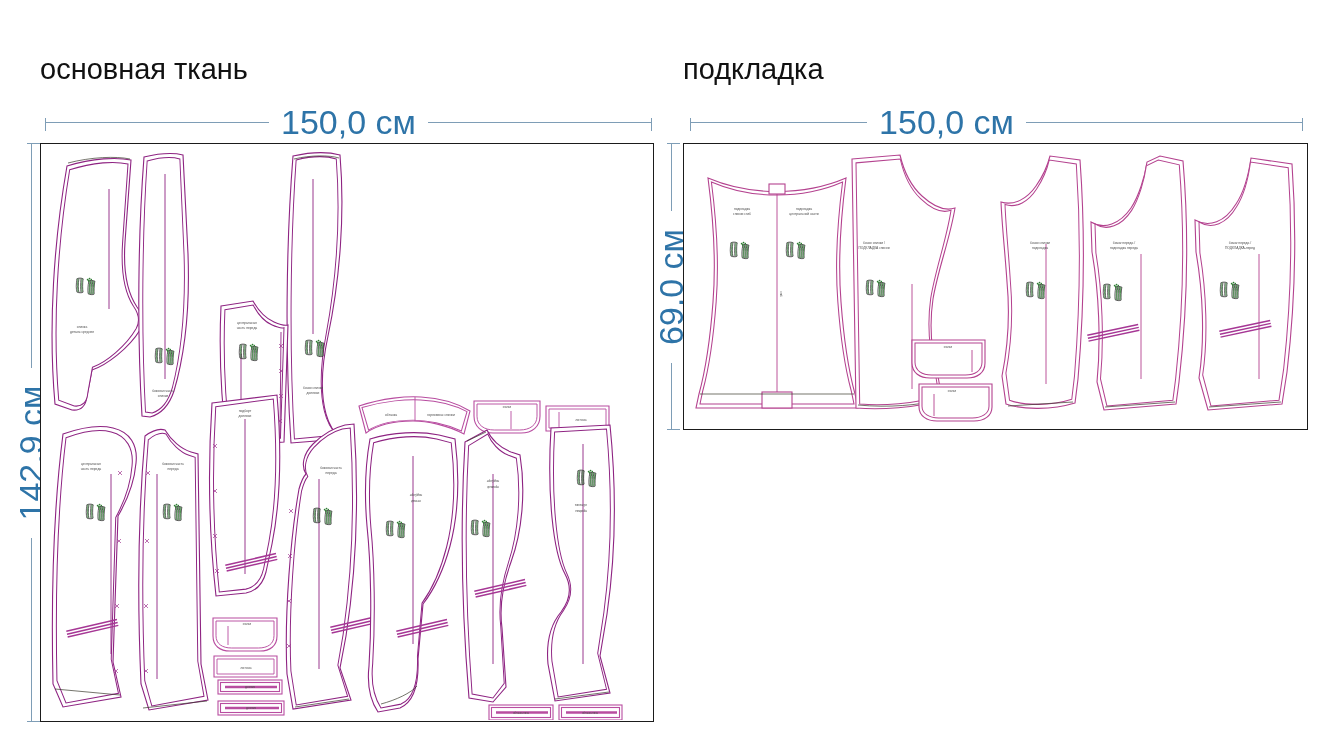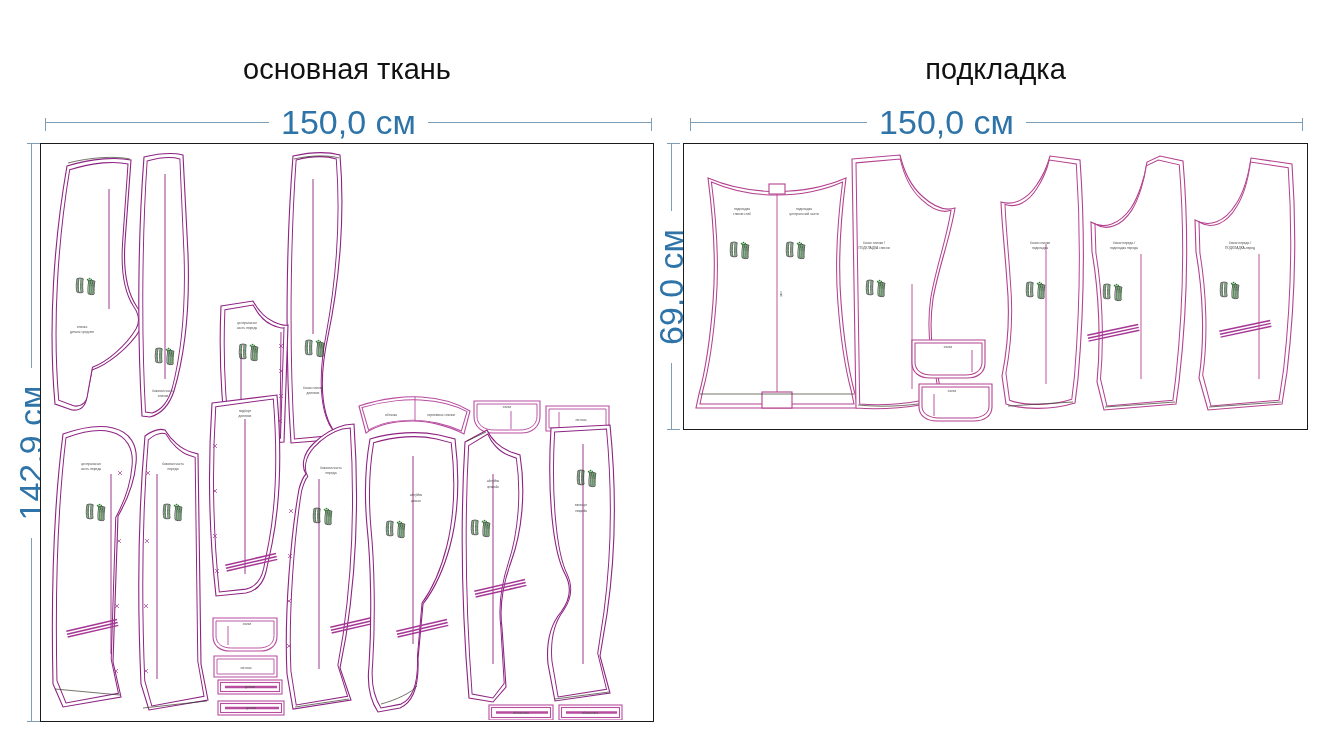--- a/index.html
+++ b/index.html
@@ -1,20 +1,20 @@
 <!DOCTYPE html>
 <html><head>
 <meta charset="utf-8">
 <style>
   html,body{margin:0;padding:0;background:#fff;}
   #stage{position:relative;width:1317px;height:731px;background:#fff;overflow:hidden;
          font-family:"Liberation Sans",sans-serif;}
   .title{position:absolute;top:2px;left:60px;width:1257px;text-align:center;
          font-size:39px;color:#111;letter-spacing:.5px;}
-  .subtitle{position:absolute;top:53px;text-align:center;font-size:29px;color:#111;}
+  .subtitle{position:absolute;top:53px;text-align:left;font-size:29px;color:#111;}
   .sub-main{left:40px;width:614px;}
   .sub-lining{left:683px;width:625px;}
   .panel{position:absolute;background:#fff;border:1.5px solid #1b1b1b;box-sizing:border-box;}
   #panel-main{left:40px;top:143px;width:614px;height:579px;}
   #panel-lining{left:683px;top:143px;width:625px;height:287px;}
   .dimh{position:absolute;display:flex;align-items:center;gap:12px;height:36px;}
   .dimh .ln{height:1px;background:#7e9db6;position:relative;}
   .dimh .ln::before{content:"";position:absolute;top:-4px;width:1px;height:13px;background:#7e9db6;}
   .dimh .ln.l::before{left:0;}
   .dimh .ln.r::before{right:0;}

